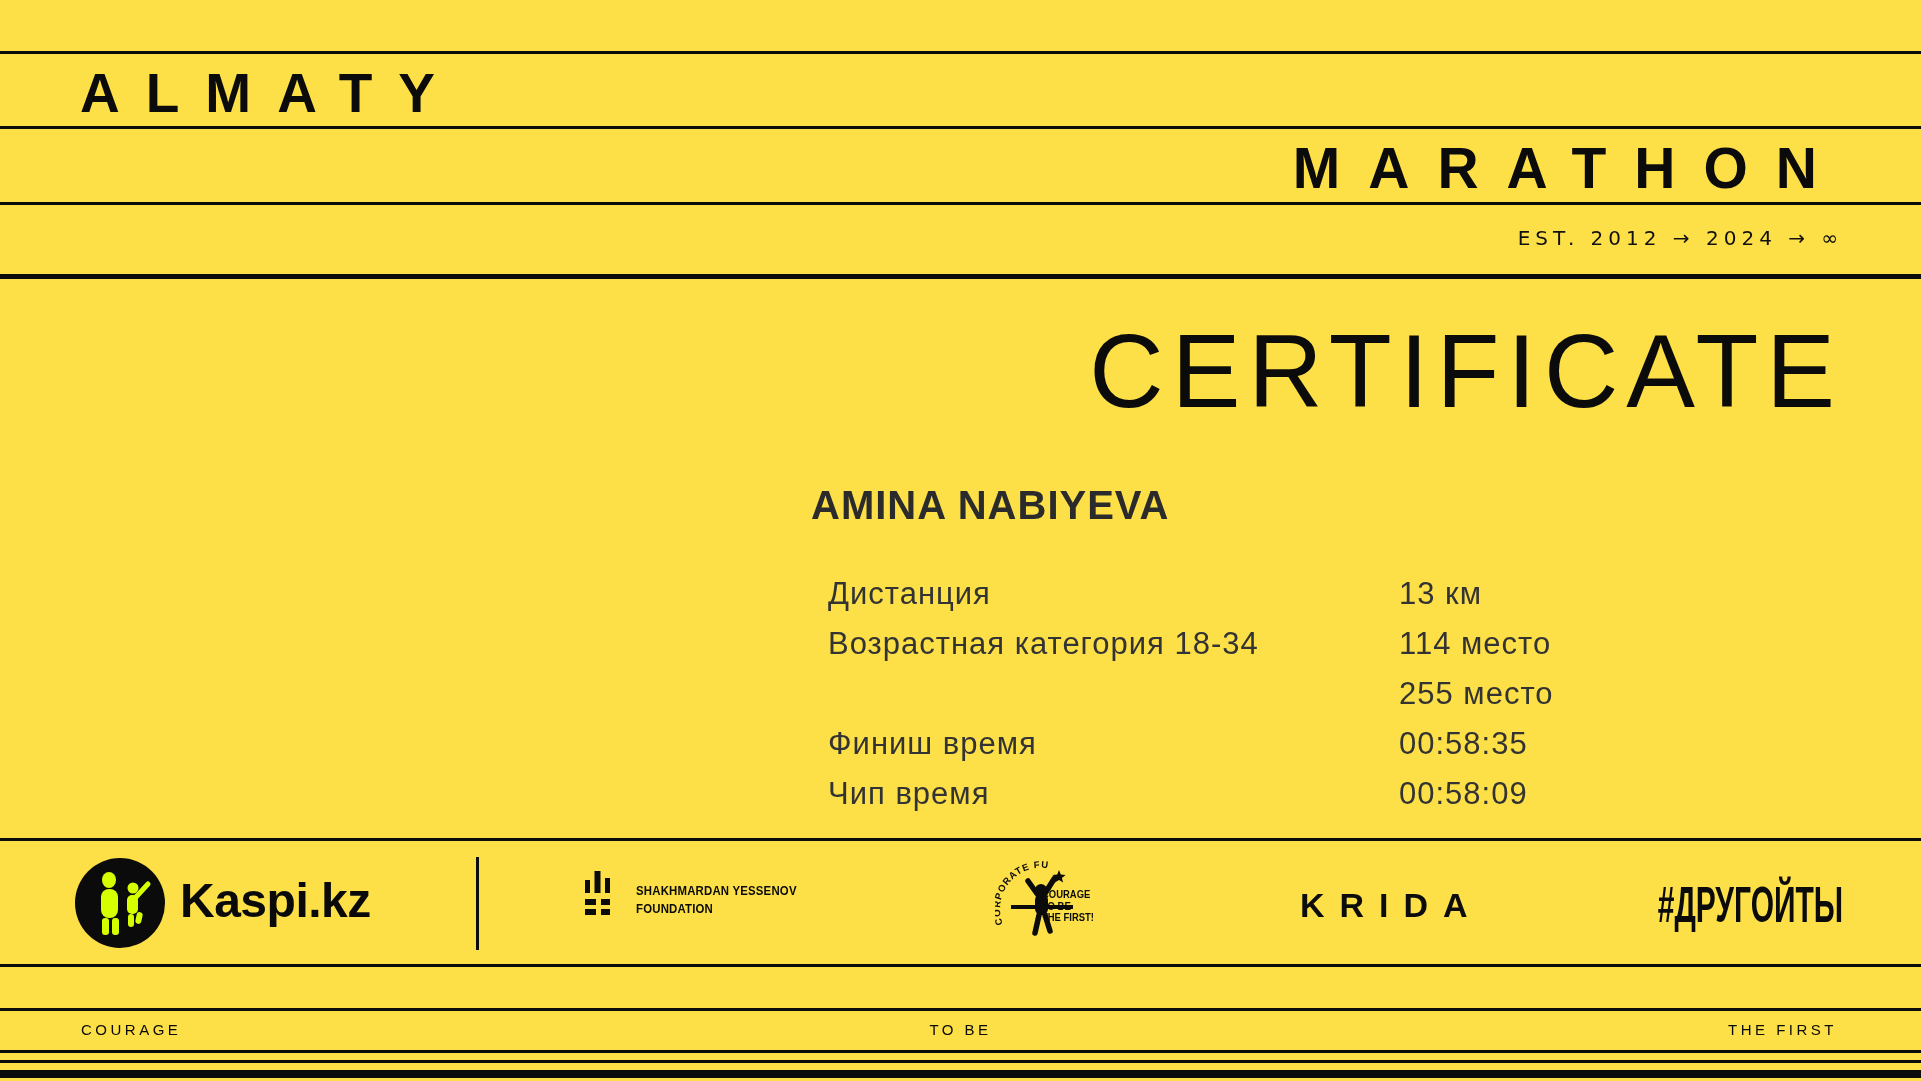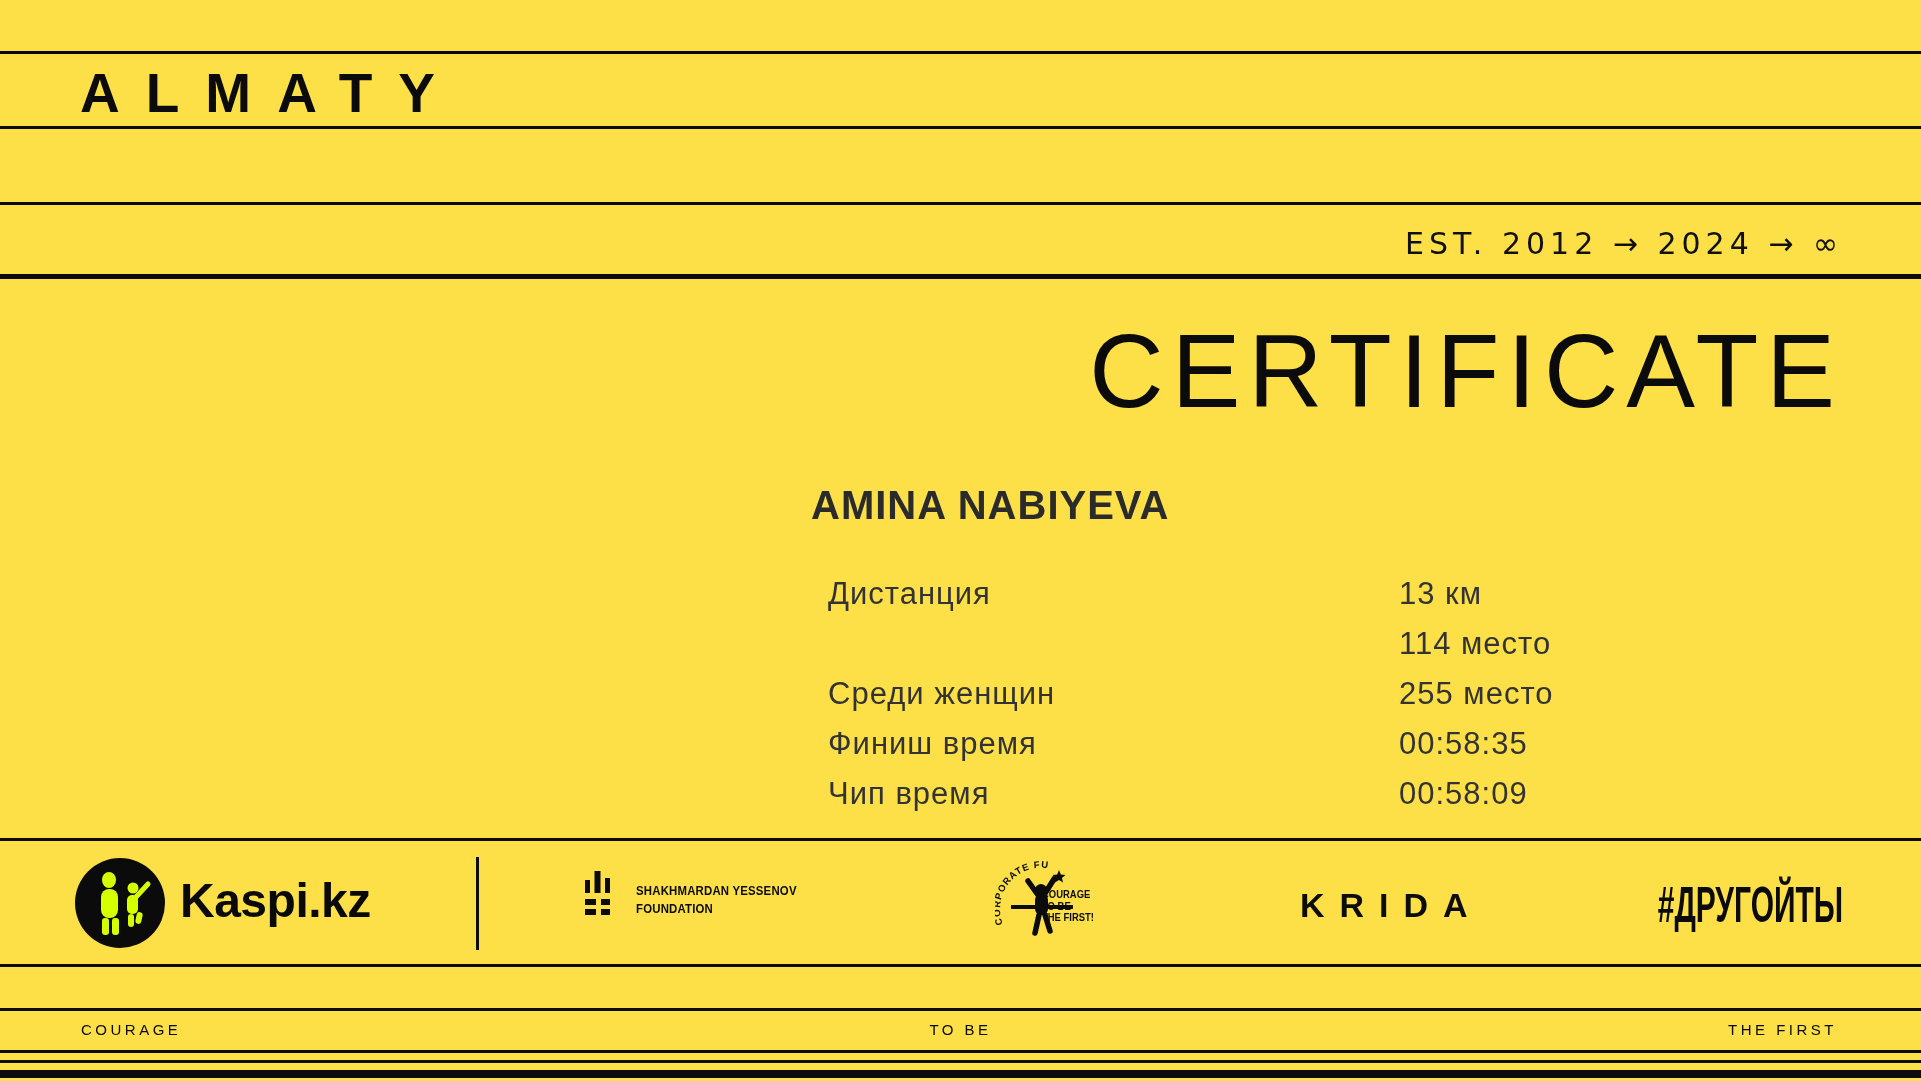--- a/index.html
+++ b/index.html
@@ -9,21 +9,21 @@
     background:#fde047;
     overflow:hidden;
     font-family:"Liberation Sans",sans-serif;
     color:#0b0b0b;
   }
   .hline{position:absolute;left:0;width:100%;height:3px;background:#0c0c0c;}
   .abs{position:absolute;white-space:nowrap;}
   .brand{font-weight:700;color:#0b0b0b;line-height:1;}
   .title-left{left:80px;top:66px;font-size:55px;letter-spacing:26px;}
   .title-right{right:76px;top:140px;font-size:57px;letter-spacing:28px;}
-  .est{right:78px;top:226px;font-size:30px;font-weight:500;letter-spacing:5px;
+  .est{right:78px;top:226px;font-size:20px;font-weight:500;letter-spacing:5px;
        font-family:"DejaVu Sans",sans-serif;color:#101010;margin-left:31px;}
   .heading{right:78px;top:320px;font-size:103px;font-weight:500;letter-spacing:8px;line-height:1;color:#0b0b0b;}
   .runner-name{left:811px;top:483px;font-size:40px;font-weight:700;letter-spacing:1px;color:#2b2b2b;}
   .results{position:absolute;left:811px;top:0;}
   .result-row{position:absolute;left:0;width:800px;height:40px;font-size:31px;color:#333;letter-spacing:1px;line-height:40px;margin-left:17px;}
   .result-label{position:absolute;left:0;}
   .result-value{position:absolute;left:571px;}
   .vdivider{position:absolute;width:3px;background:#0c0c0c;}
   .kaspi-word{left:180px;top:903px;transform:translateY(-54%);font-size:48px;font-weight:700;letter-spacing:-0.5px;color:#0a0a0a;}
   .yessenov-text{left:636px;top:883px;font-size:12px;font-weight:800;line-height:17.5px;letter-spacing:0.2px;transform:scaleX(0.95);transform-origin:left top;color:#0b0b0b;}
@@ -47,35 +47,36 @@
   <div class="hline" style="top:202px"></div>
   <div class="hline" style="top:274px;height:5px"></div>
   <div class="hline" style="top:838px"></div>
   <div class="hline" style="top:964px"></div>
   <div class="hline" style="top:1008px"></div>
   <div class="hline" style="top:1050px"></div>
   <div class="hline" style="top:1060px"></div>
   <div class="black-bar"></div>
 
   <div class="abs brand title-left">ALMATY</div>
+  <div class="abs brand title-right">MARATHON</div>
   <div class="abs est">EST. 2012 → 2024 → ∞</div>
 
   <div class="abs runner-name">AMINA NABIYEVA</div>
   <div class="abs heading">CERTIFICATE</div>
 
   <div class="results">
     <div class="result-row" style="top:574px">
       <span class="result-label">Дистанция</span>
       <span class="result-value">13 км</span>
     </div>
     <div class="result-row" style="top:624px">
+      <span class="result-label">Возрастная категория 18-34</span>
       <span class="result-value">114 место</span>
     </div>
     <div class="result-row" style="top:674px">
-      <span class="result-label">Среди женщин</span>
       <span class="result-value">255 место</span>
     </div>
     <div class="result-row" style="top:724px">
       <span class="result-label">Финиш время</span>
       <span class="result-value">00:58:35</span>
     </div>
     <div class="result-row" style="top:774px">
       <span class="result-label">Чип время</span>
       <span class="result-value">00:58:09</span>
     </div>

